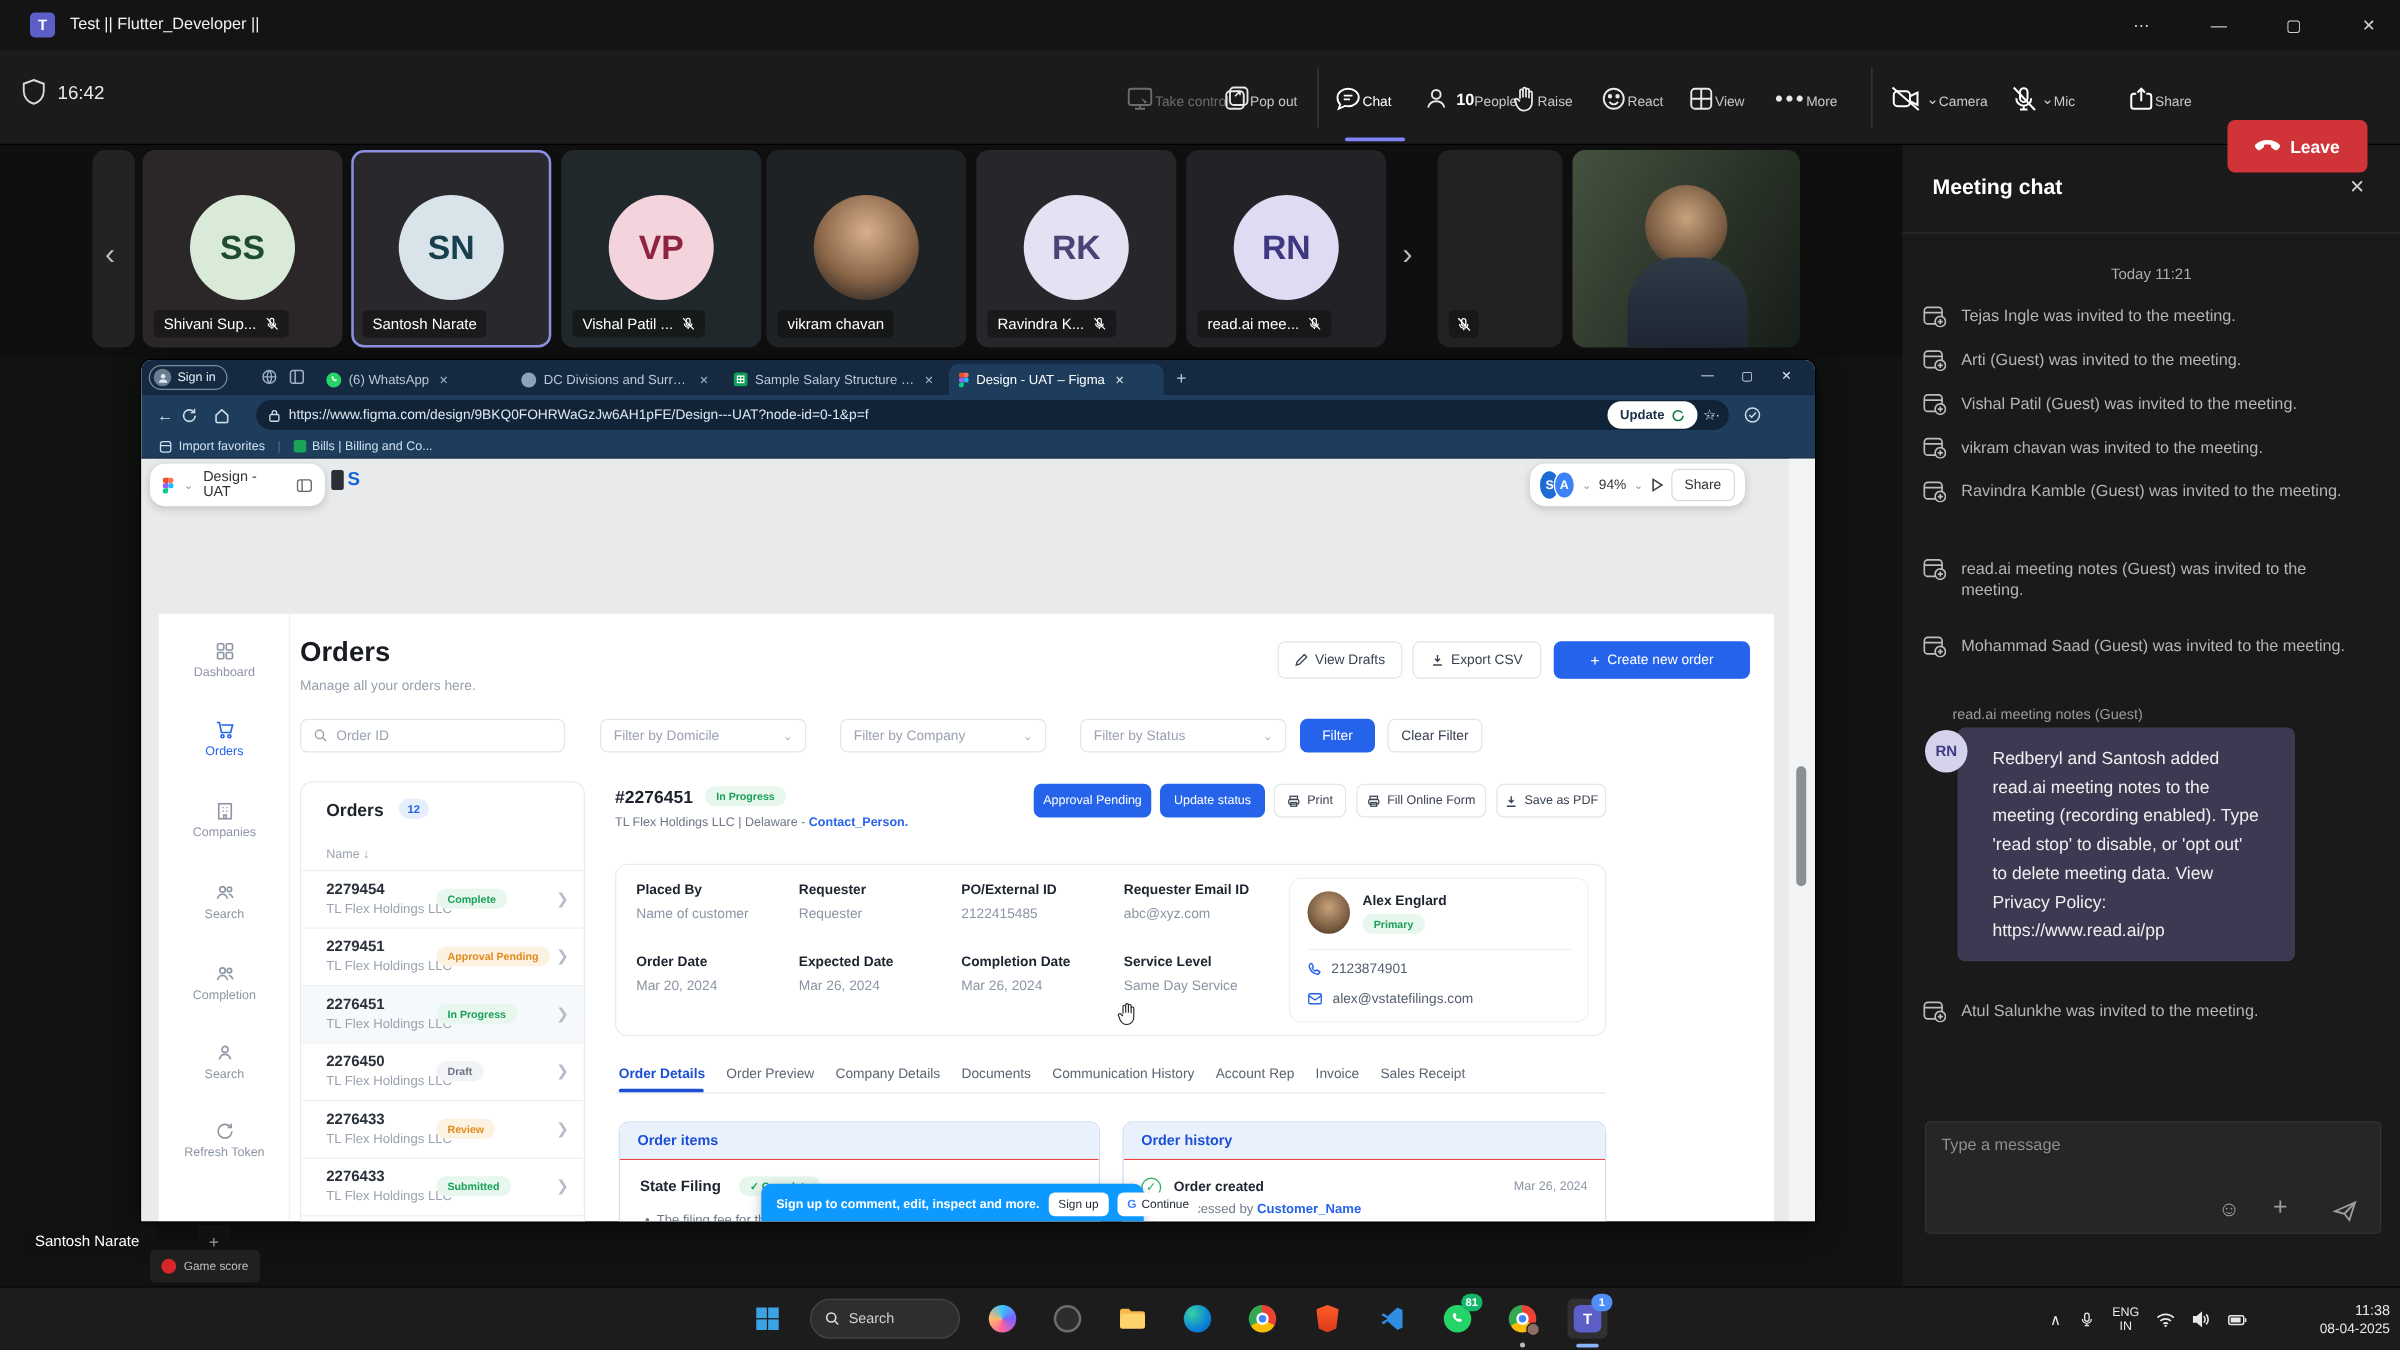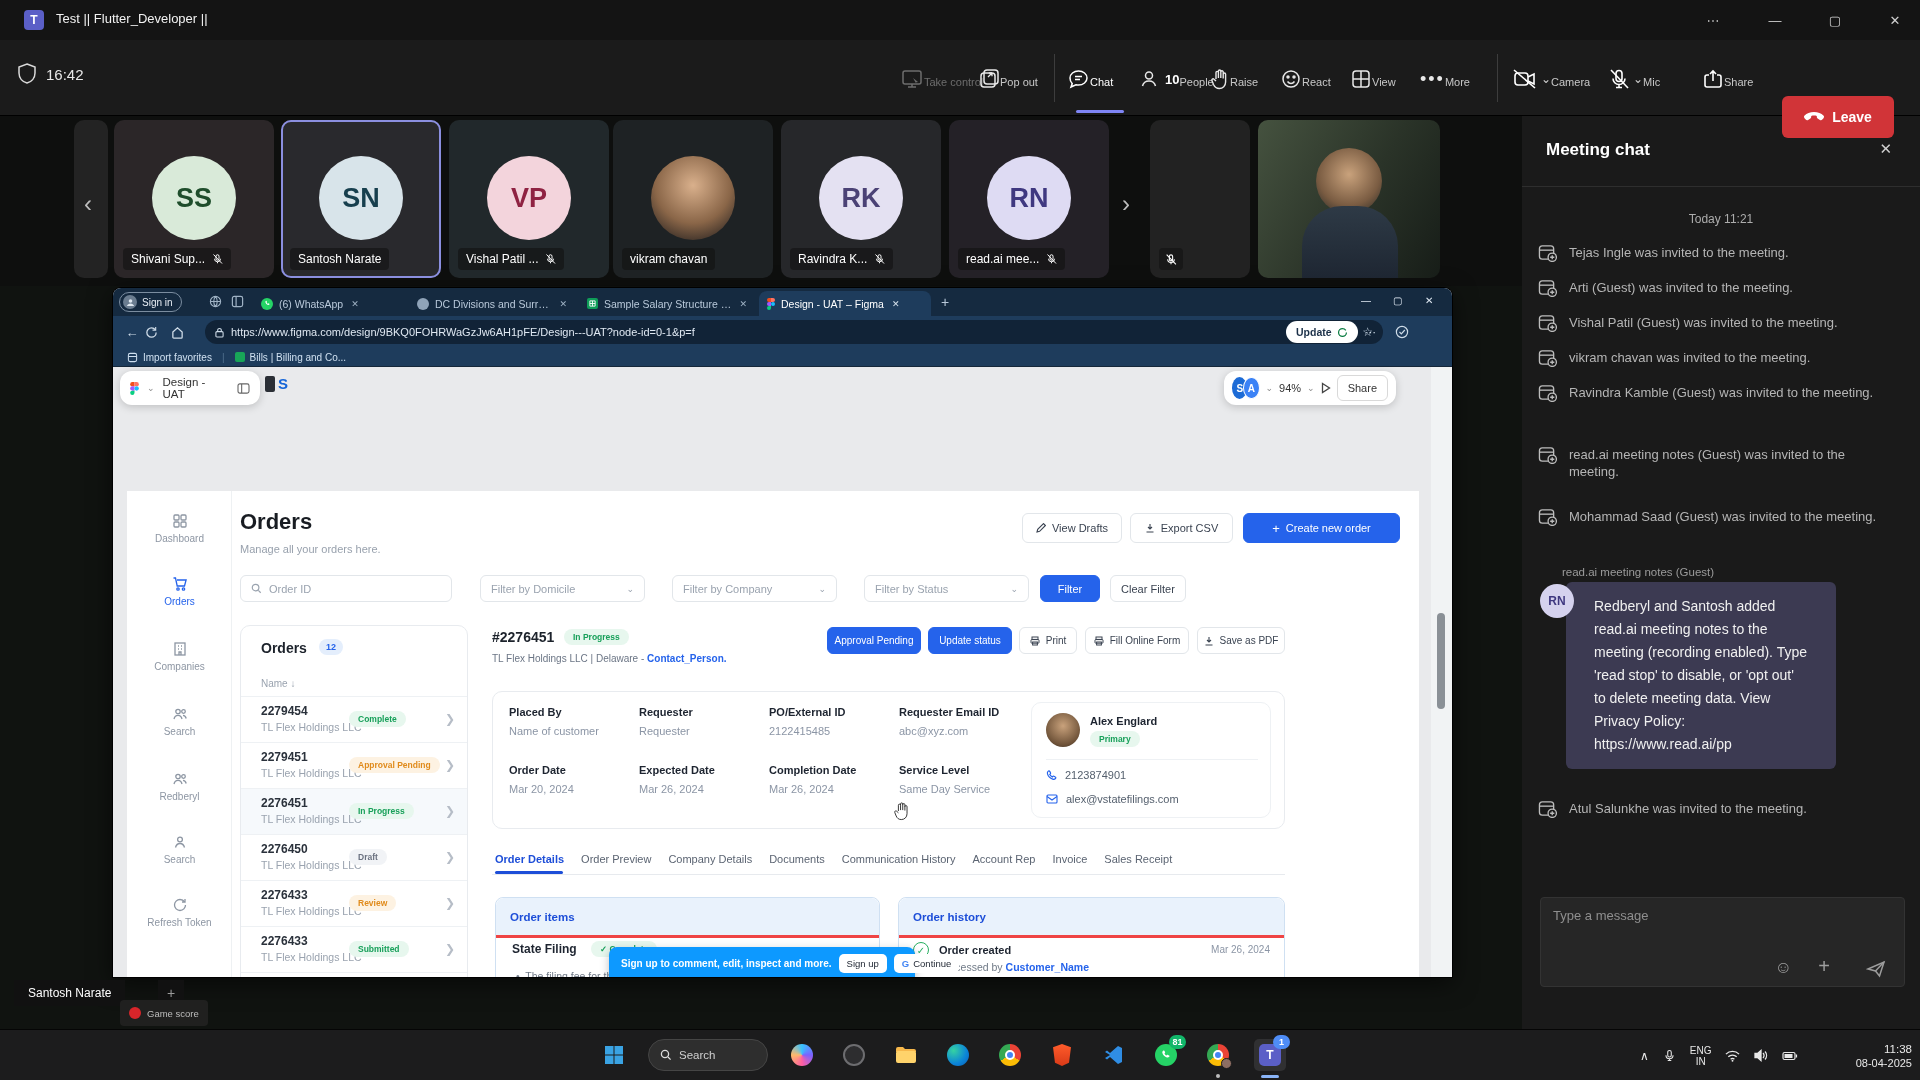--- a/index.html
+++ b/index.html
@@ -75,21 +75,21 @@
 .badge{display:inline-block;padding:3px 9px;border-radius:10px;font-size:8.5px;font-weight:bold;white-space:nowrap}
 .bg-green{background:#e7f7ee;color:#18a05a}
 .bg-orange{background:#fdf2e2;color:#e08b1c}
 .bg-gray{background:#f1f3f6;color:#6b7280}
 .orow .obadge{position:absolute;left:108px;top:14px}
 .orow .ochev{position:absolute;right:12px;top:15px;color:#b6bdc7;font-size:12px}
 .fld-l{font-size:11px;font-weight:bold;color:#1d2430}
 .fld-v{font-size:11px;color:#8b95a5;margin-top:7px}
 .dtab{font-size:11px;color:#5b6472;white-space:nowrap}
 .dtab.active{color:#1d4ed8;font-weight:bold}
-.bluecard-h{height:40px;background:#e9f2fc;border-bottom:3px solid #ef4444;border-radius:8px 8px 0 0;display:flex;align-items:center;padding-left:14px;font-size:11.5px;font-weight:bold;color:#1d4ed8}
+.bluecard-h{height:30px;background:#e9f2fc;border-bottom:1px solid #ef4444;border-radius:8px 8px 0 0;display:flex;align-items:center;padding-left:14px;font-size:11.5px;font-weight:bold;color:#1d4ed8}
 .hist-check{width:16px;height:16px;border:1.6px solid #27ae60;border-radius:50%;color:#27ae60;font-size:10px;display:flex;align-items:center;justify-content:center}
 #signup-banner{position:absolute;left:482px;top:456px;width:306px;height:33px;background:#0d99ff;border-radius:8px 8px 0 0;display:flex;align-items:center;gap:7px;padding:0 12px;z-index:35;box-shadow:0 3px 10px rgba(0,0,0,.25)}
 
 #presenter{position:absolute;left:14px;top:980px;height:26px;background:#111;color:#fff;font-size:12px;display:flex;align-items:center;padding:0 14px;z-index:45}
 #presenter-plus{position:absolute;left:158px;top:980px;width:26px;height:26px;background:#111;color:#9a9a9a;display:flex;align-items:center;justify-content:center;font-size:14px;z-index:45}
 #gamewidget{position:absolute;left:120px;top:1000px;height:26px;background:#20201f;border-radius:4px;display:flex;align-items:center;gap:6px;padding:0 9px;z-index:46}
 #taskbar{position:absolute;left:0;top:1029px;width:1920px;height:51px;background:#1c1c1d;border-top:1px solid #050505;z-index:70}
 .tb-ic{position:absolute;top:9px;width:32px;height:32px;display:flex;align-items:center;justify-content:center;border-radius:5px}
 .tbadge{position:absolute;width:17px;height:14px;border-radius:7px;color:#fff;font-size:9px;font-weight:bold;display:flex;align-items:center;justify-content:center;z-index:2}
 #tb-search{position:absolute;left:648px;top:9px;width:120px;height:32px;background:#2e2e2e;border:1px solid #454545;border-radius:16px;display:flex;align-items:center;gap:7px;padding-left:11px}
@@ -660,21 +660,21 @@
         </div>
         <div class="side-item" style="top:280px">
           <span>
               <svg width="16" height="16" viewBox="0 0 16 16" fill="none" stroke="#8d96a3" stroke-width="1.3">
                 <circle cx="6" cy="5.5" r="2.2"></circle>
                 <path d="M2 13c.6-2.4 2.2-3.6 4-3.6S9.4 10.6 10 13"></path>
                 <circle cx="11.5" cy="5.5" r="1.8"></circle>
                 <path d="M11 9.4c1.6.1 2.7 1.2 3.2 3.1"></path>
               </svg>
             </span>
-          <span>Redberyl</span>
+          <span>Completion</span>
         </div>
         <div class="side-item" style="top:343px">
           <span>
               <svg width="16" height="16" viewBox="0 0 16 16" fill="none" stroke="#8d96a3" stroke-width="1.3">
                 <circle cx="8" cy="5.5" r="2.4"></circle>
                 <path d="M3.5 13.5c.7-2.7 2.4-4 4.5-4s3.8 1.3 4.5 4"></path>
               </svg>
             </span>
           <span>Search</span>
         </div>

